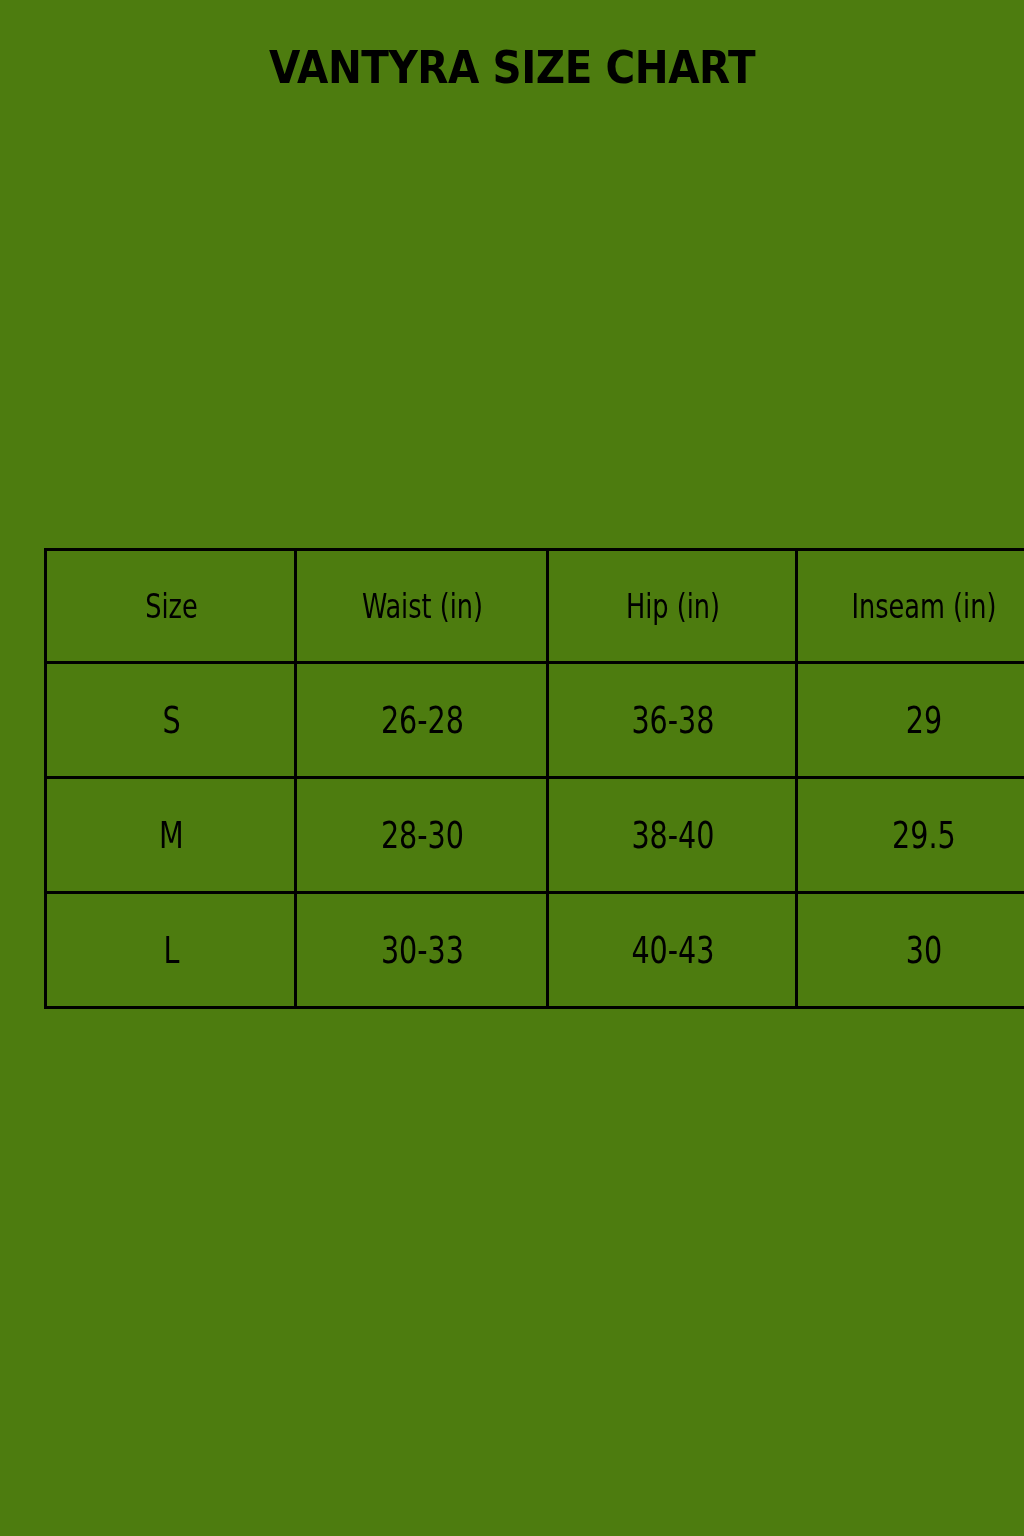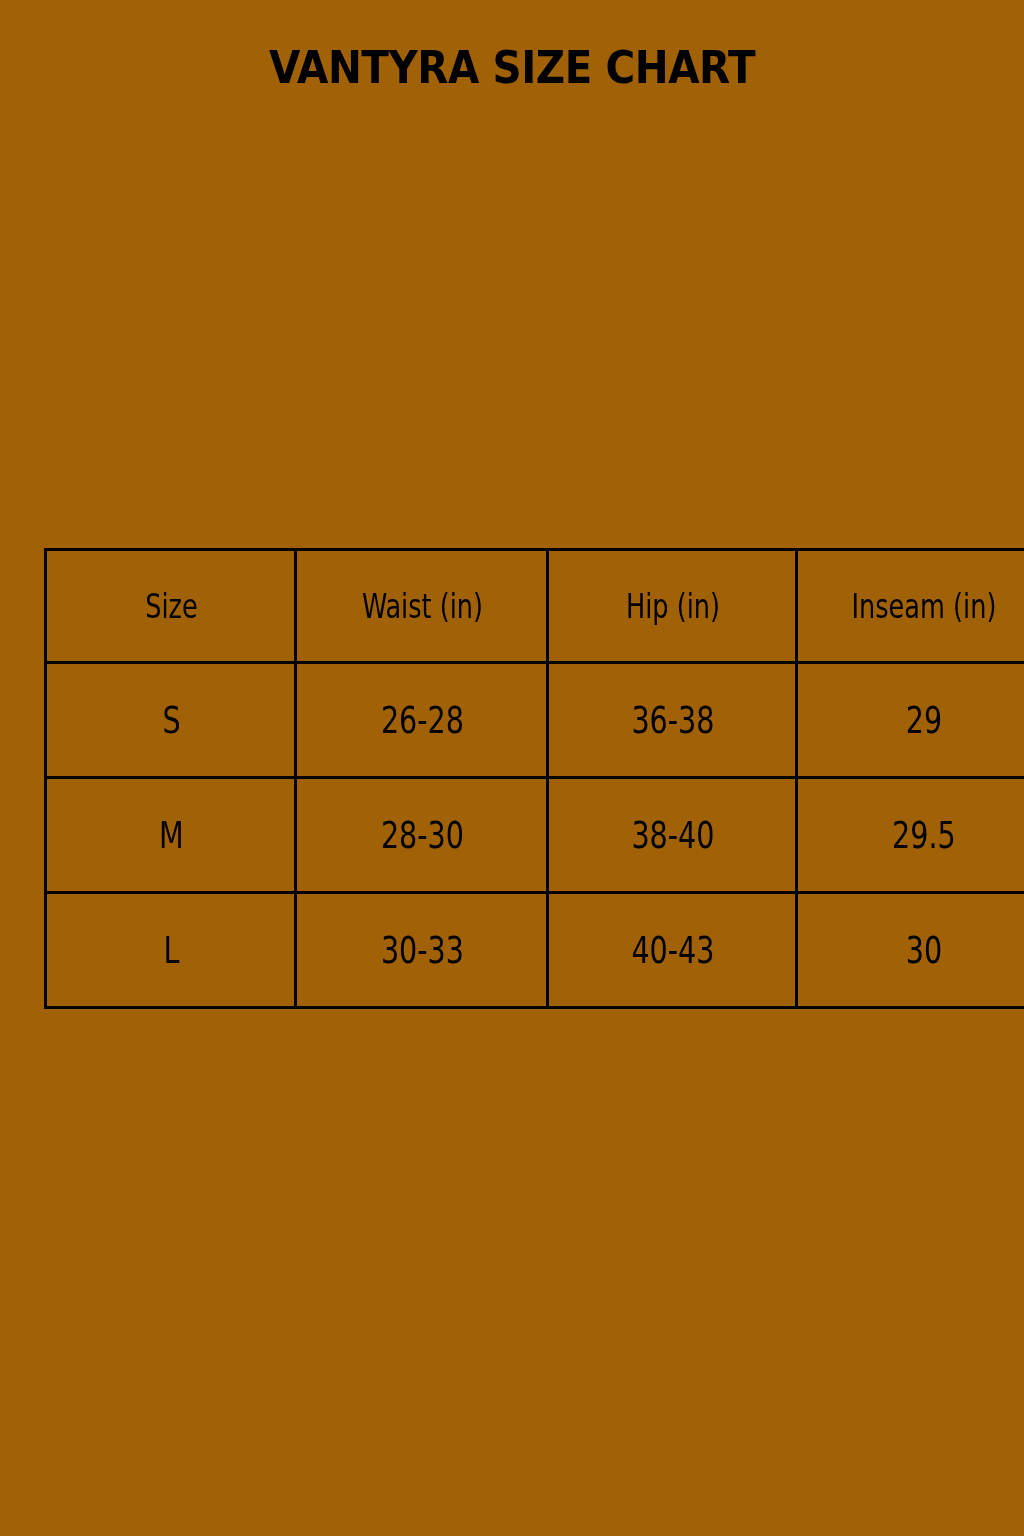--- a/index.html
+++ b/index.html
@@ -12,21 +12,21 @@
     height: 1536px;
     position: relative;
     font-family: "Liberation Sans", sans-serif;
     color: #000000;
     overflow: hidden;
   }
 
   .page {
     position: absolute;
     inset: 0;
-    background: #a16207;
+    background: #4d7c0f;
   }
 
   .doc-title {
     position: absolute;
     top: 44px;
     left: 0;
     width: 100%;
     text-align: center;
     font-family: "DejaVu Sans", sans-serif;
     font-weight: bold;

